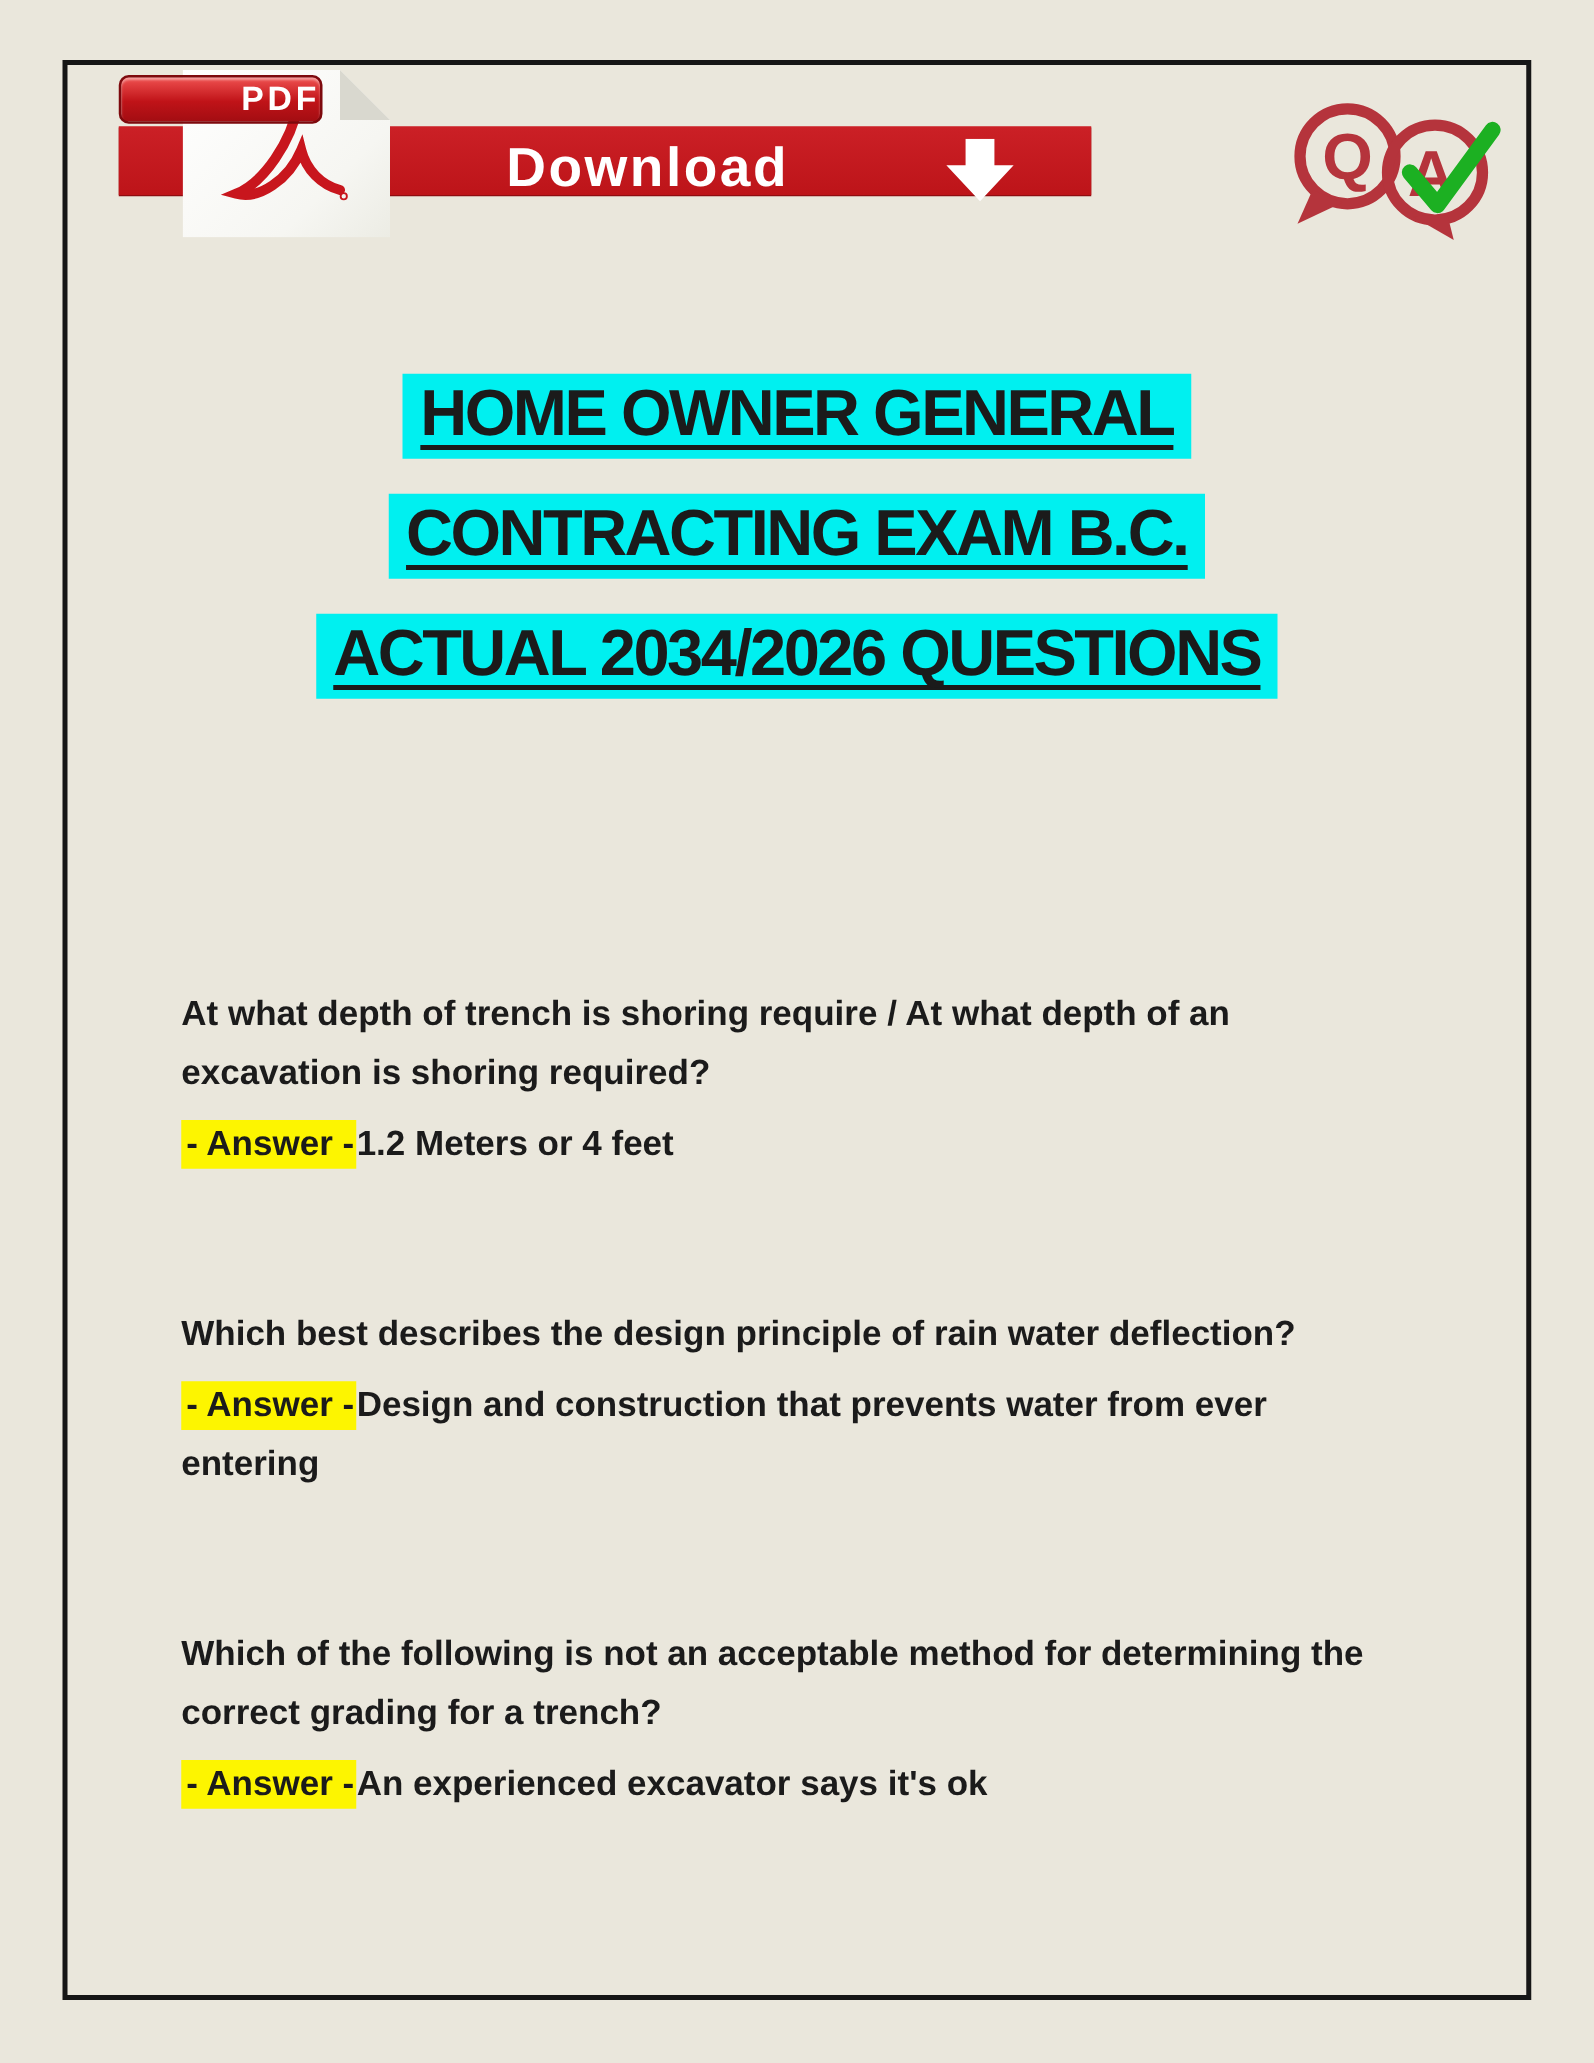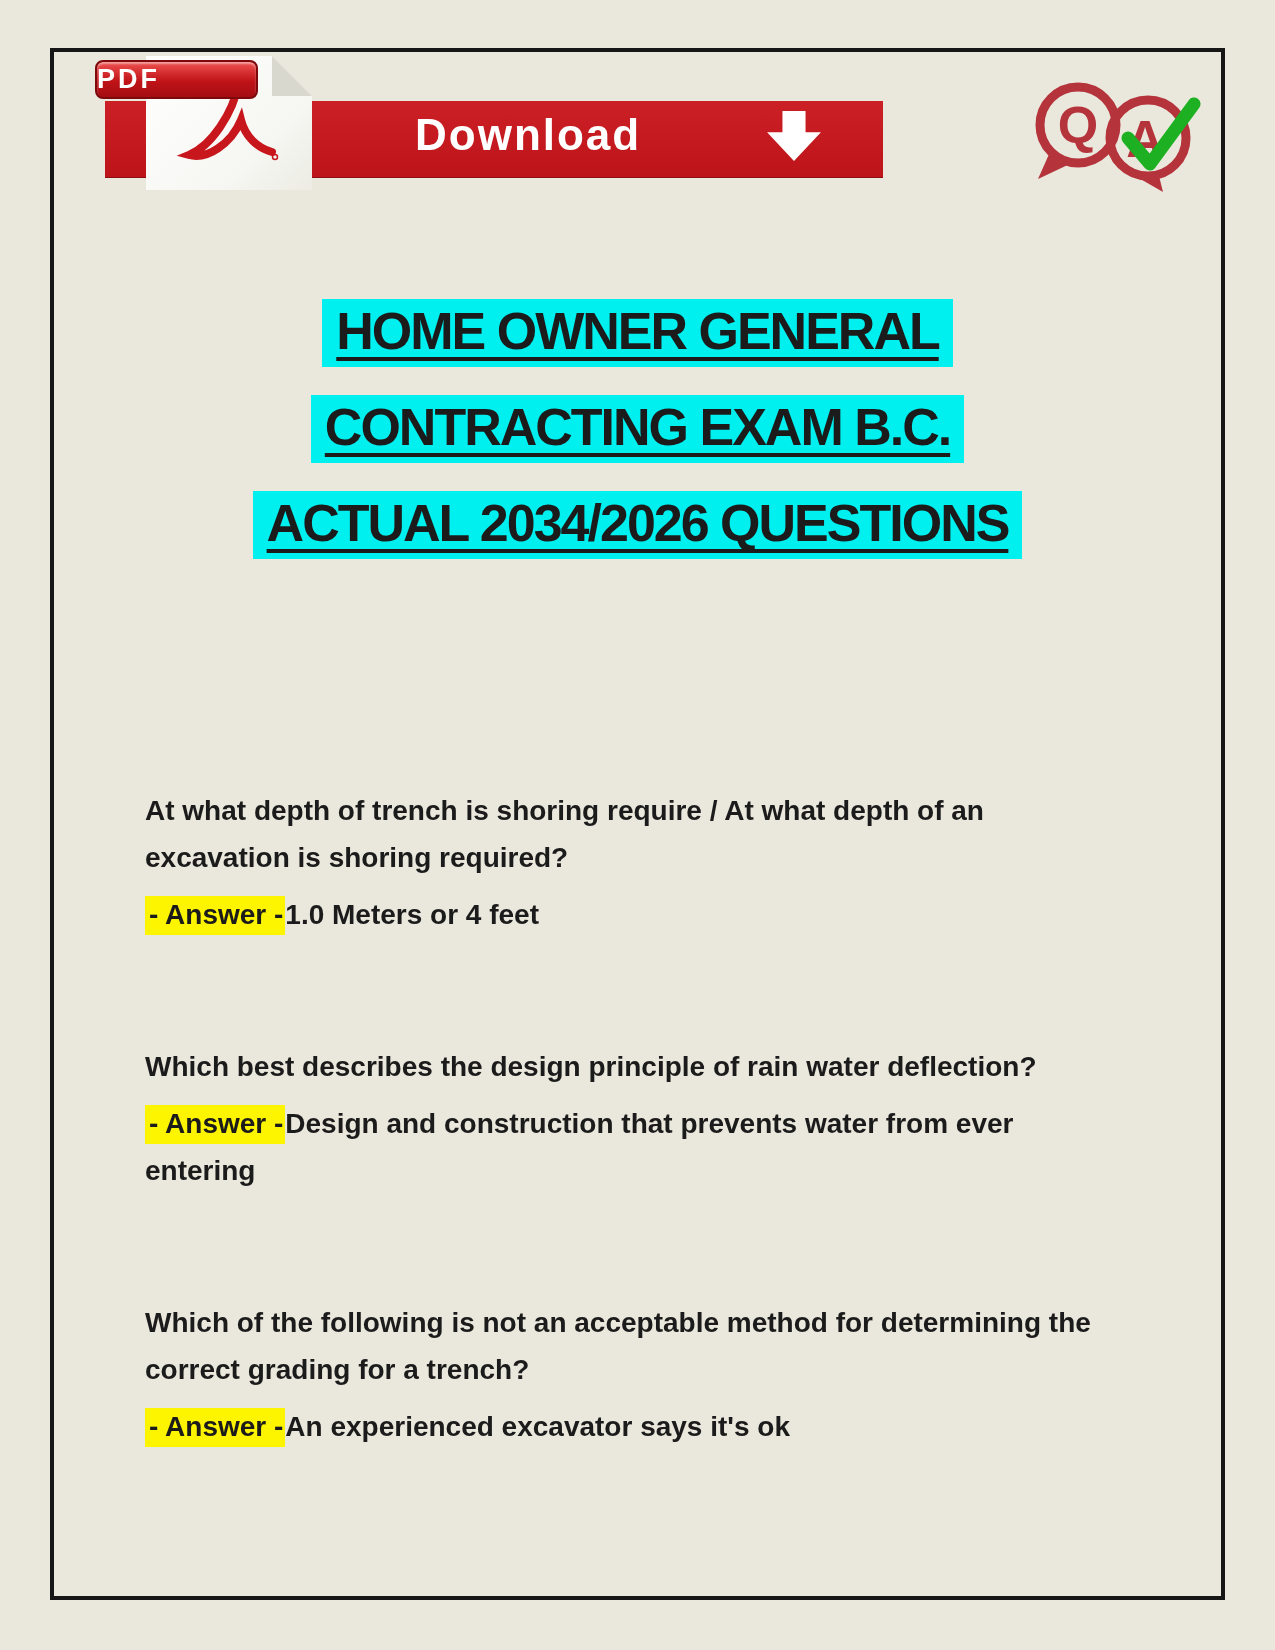--- a/index.html
+++ b/index.html
@@ -27,21 +27,21 @@
     position:absolute;
     left:50px; top:48px;
     width:1175px; height:1552px;
     border:4px solid var(--frame-border);
     background:var(--page-bg);
   }
 
   
   .pdf-header{position:absolute;left:0;top:0;width:100%;height:200px;}
   .dl-banner{
-    position:absolute;left:51px;top:49px;width:778px;height:76px;
+    position:absolute;left:41px;top:49px;width:778px;height:55px;
     background:linear-gradient(#cb2026,#bd1419);
     box-shadow:0 1px 0 #8e0d11;
     cursor:pointer;
   }
   .dl-label{
     position:absolute;left:310px;top:0;height:69px;line-height:67px;
     color:var(--banner-text);
     font-size:44px;font-weight:bold;letter-spacing:2px;
   }
   .dl-arrow{position:absolute;left:660px;top:10px;width:58px;height:50px;}
@@ -55,21 +55,21 @@
     border-bottom:40px solid #d9d8cf;
     border-right:40px solid transparent;
   }
   .acro{position:absolute;left:18px;top:22px;width:130px;height:100px;}
   .pdf-badge{
     position:absolute;left:41px;top:8px;width:163px;height:39px;
     background:linear-gradient(#ef5150 0%,#c01318 55%,#a30d12 100%);
     border:2px solid #7d090d;border-radius:8px;
     color:var(--banner-text);
     font-size:27px;font-weight:bold;letter-spacing:3px;
-    text-align:left;line-height:34px;
+    text-align:right;line-height:34px;
     box-shadow:inset 0 2px 2px rgba(255,255,255,.45);
   }
   .qa-logo{position:absolute;left:970px;top:24px;width:178px;height:118px;}
 
   
   .title-block{
     position:absolute;left:0;top:247px;width:100%;
     text-align:center;
   }
   .title-line{display:block;height:96px;border-radius:29px;}
@@ -147,21 +147,21 @@
   </div>
 
   <div class="qa-list">
 
     <div class="qa-item">
       <div class="q-para">
         <div class="q-line">At what depth of trench is shoring require / At what depth of an</div>
         <div class="q-line">excavation is shoring required?</div>
       </div>
       <div class="a-line">
-        <span class="hl">- Answer -</span><span>1.0 Meters or 4 feet</span>
+        <span class="hl">- Answer -</span><span>1.2 Meters or 4 feet</span>
       </div>
     </div>
 
     <div class="qa-item">
       <div class="q-para">
         <div class="q-line">Which best describes the design principle of rain water deflection?</div>
       </div>
       <div class="a-line">
         <span class="hl">- Answer -</span><span>Design and construction that prevents water from ever</span>
       </div>

